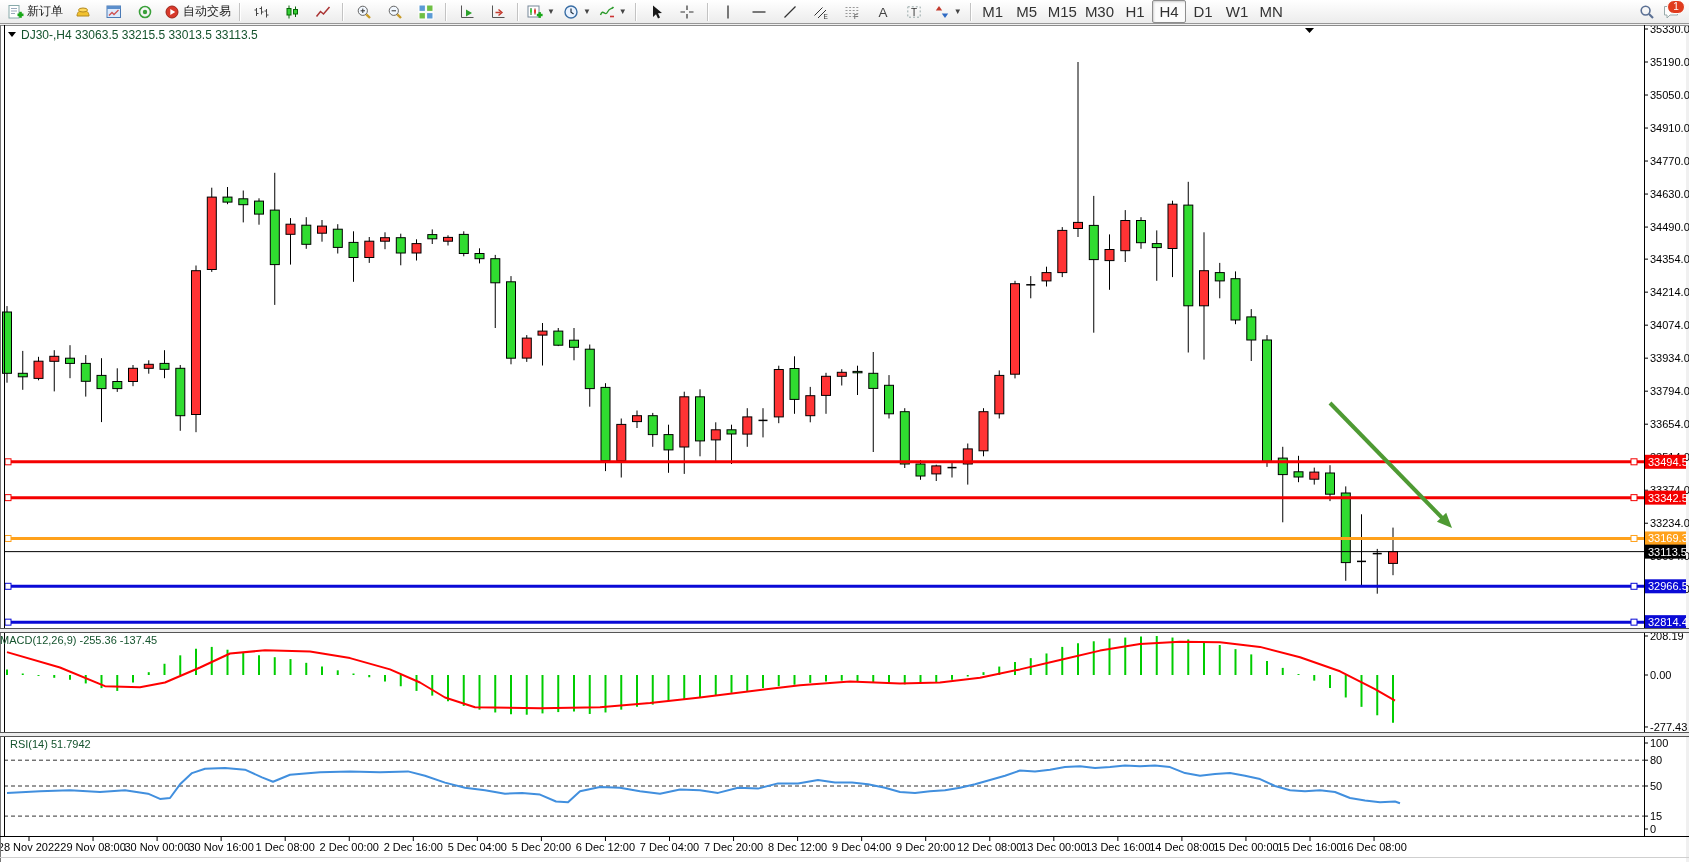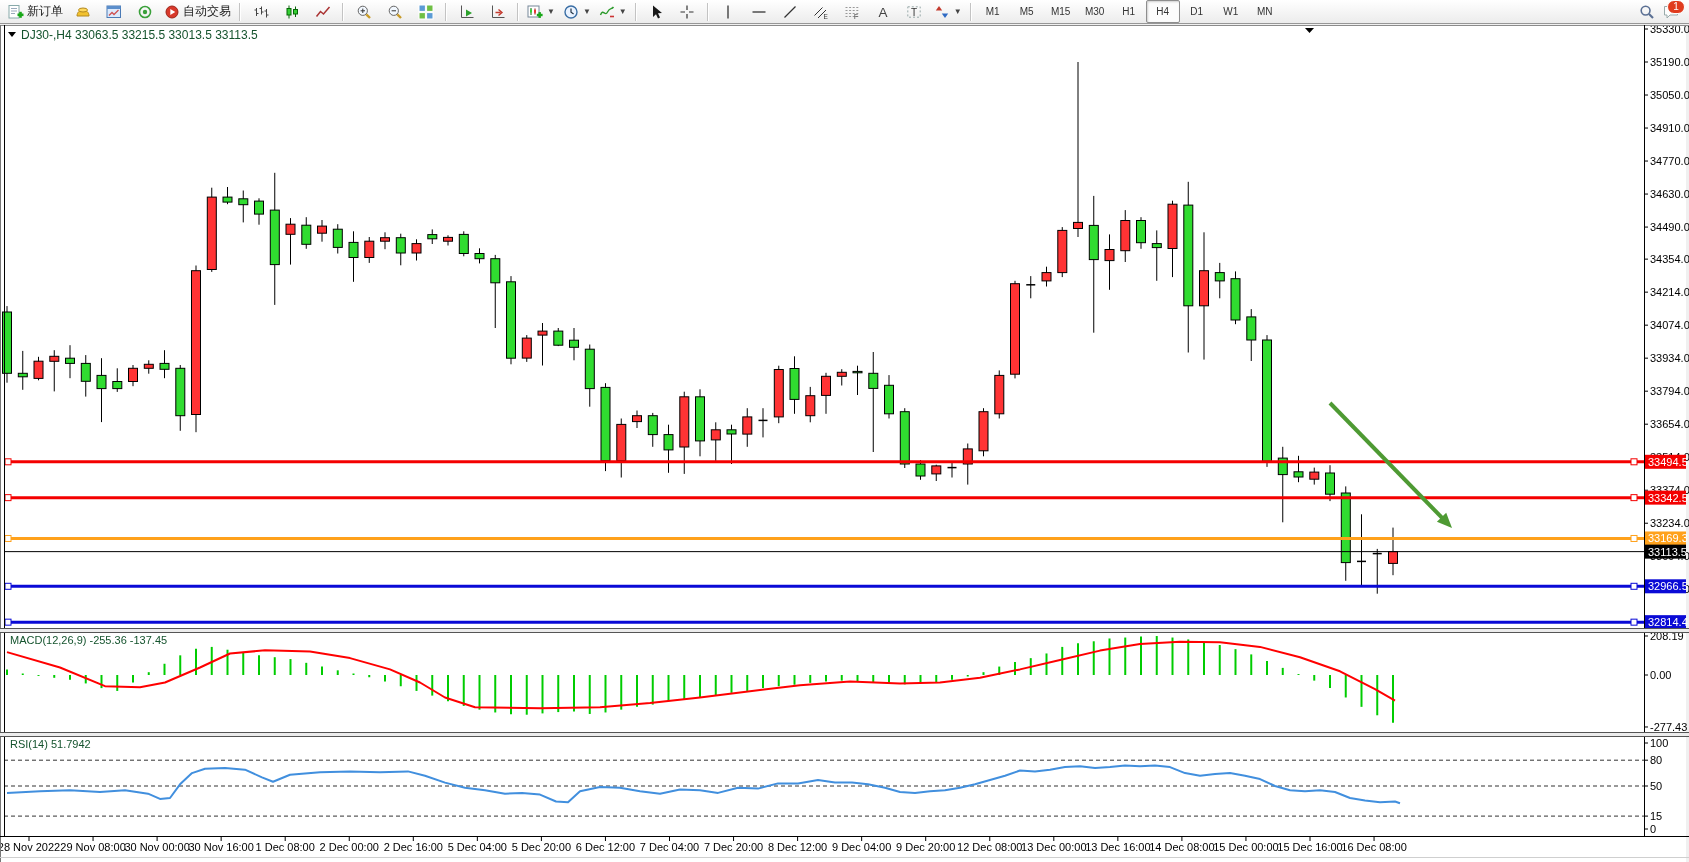--- a/index.html
+++ b/index.html
@@ -10,32 +10,32 @@
            background:linear-gradient(#ffffff,#ececec);border-bottom:1px solid #979797;padding-left:4px;box-sizing:border-box;}
   .tgroup{display:flex;align-items:center;height:24px;}
   .tsep{width:1px;height:18px;background:#c3c3c3;margin:0 4px;border-right:1px solid #fff;}
   .tbtn{display:flex;align-items:center;justify-content:center;gap:3px;height:21px;min-width:23px;
         padding:0 3px;border:1px solid transparent;border-radius:2px;font-size:12px;color:#222;cursor:default;}
   .tbtn.active{background:#fcfcfc;border:1px solid #8e8e8e;box-shadow:inset 1px 1px 2px rgba(0,0,0,.18);text-align:right;}
   .tbtn .lbl{white-space:nowrap;}
   .ticon{display:inline-flex;width:16px;height:16px;}
   .ticon svg{width:16px;height:16px;}
   .dd{font-size:8px;color:#444;margin-left:1px;}
-  .tf .tbtn{min-width:26px;font-size:10px;color:#333;}
+  .tf .tbtn{min-width:26px;font-size:15px;color:#333;}
   #toolbar-right{margin-left:auto;display:flex;align-items:center;padding-right:10px;gap:8px;}
   .badge{position:absolute;top:-4px;right:-6px;background:#e03c1e;color:#fff;font-size:10px;line-height:12px;
          min-width:12px;height:12px;border-radius:7px;text-align:center;padding:0 2px;border:1px solid #fff;}
   .chatwrap{position:relative;display:inline-flex;}
   
   #chart-svg{position:absolute;left:0;top:25px;}
   .ovl{position:absolute;color:#14532d;white-space:pre;}
   #chart-title{left:21px;top:28px;font-size:12px;}
   .tri{position:absolute;left:8px;top:32px;width:0;height:0;border-left:4px solid transparent;
        border-right:4px solid transparent;border-top:5px solid #000;}
-  #macd-label{left:10px;top:634px;font-size:11px;}
+  #macd-label{left:0;top:634px;font-size:11px;}
   #rsi-label{left:10px;top:738px;font-size:11px;}
   svg text{font-family:"Liberation Sans",sans-serif;}
 </style>
 </head>
 <body>
 
 <div id="stage">
   <div id="toolbar">
       <div class="tgroup">
         <div class="tbtn">

